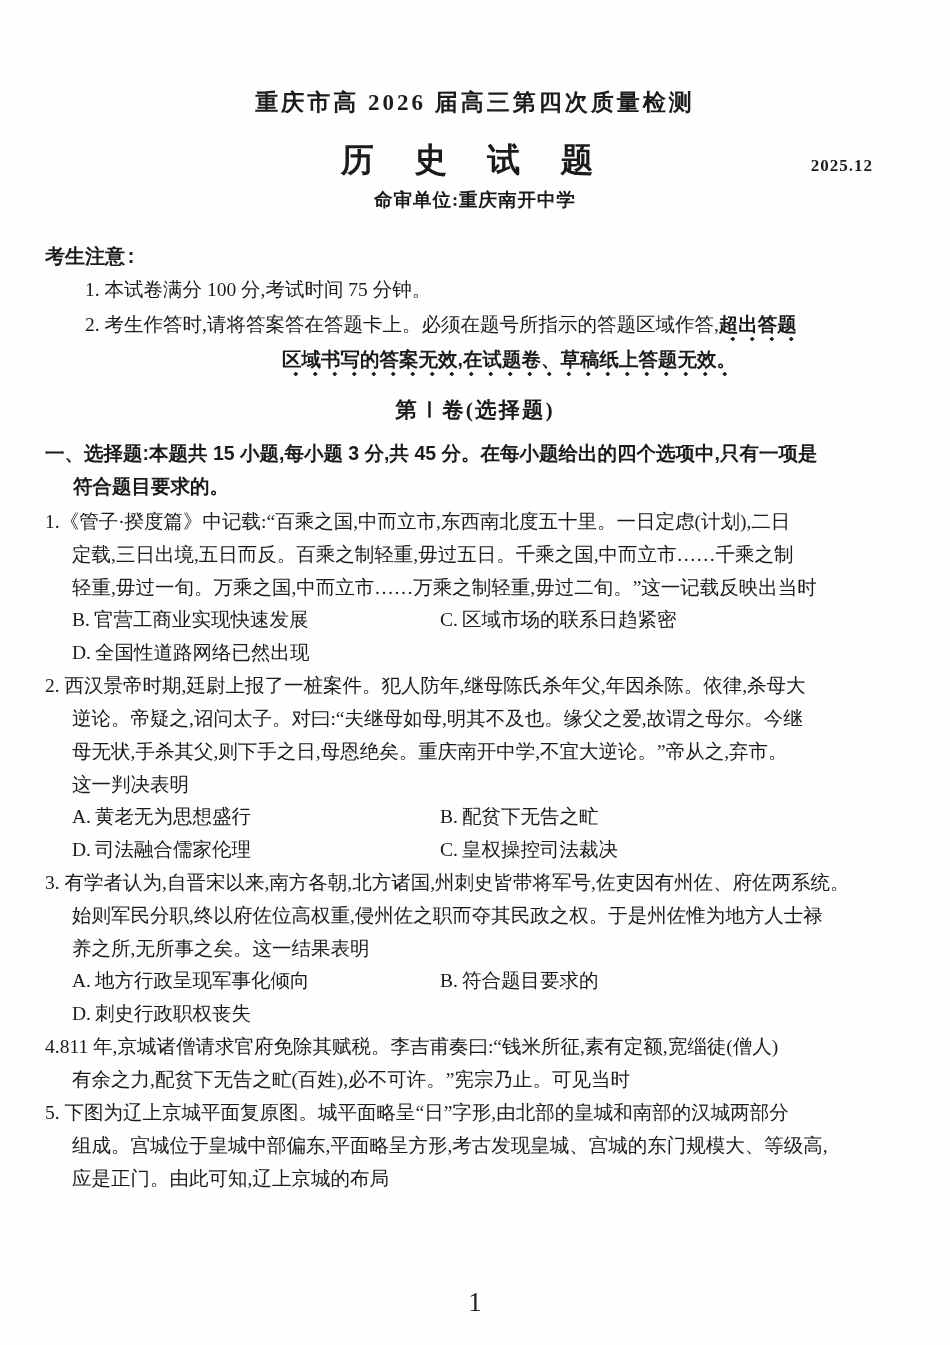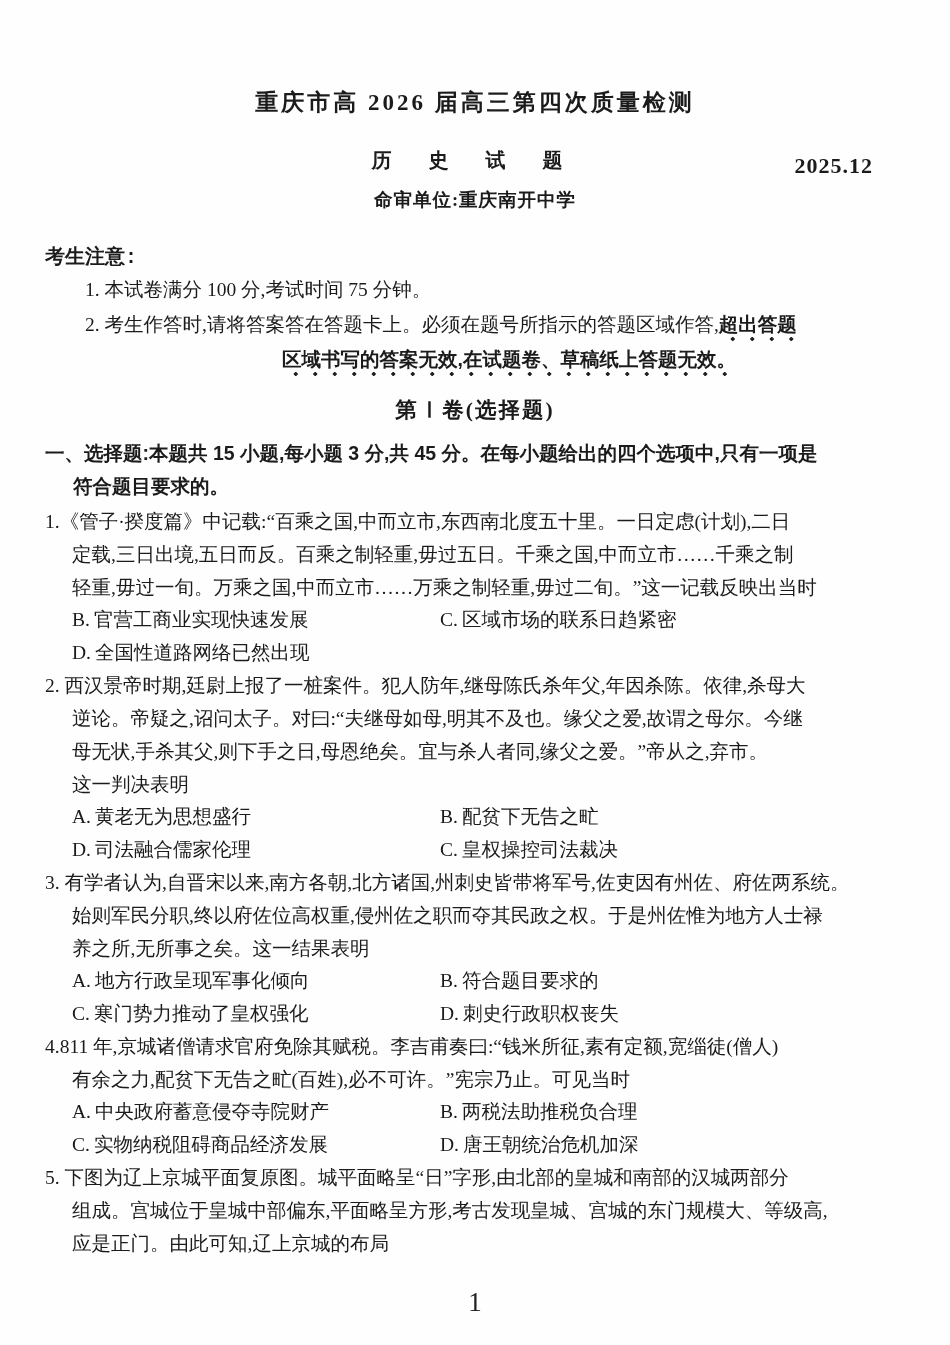--- a/index.html
+++ b/index.html
@@ -31,30 +31,30 @@
     line-height: 30px;
   }
   .subject-row {
     position: relative;
     margin-top: 20px;
     text-align: center;
     height: 44px;
   }
   .subject-title {
     display: inline-block;
-    font-size: 20px;
+    font-size: 33px;
     font-weight: 700;
     letter-spacing: 16px;
     line-height: 44px;
   }
   .exam-date {
     position: absolute;
     right: 32px;
     bottom: 0;
-    font-size: 22px;
+    font-size: 17px;
     font-weight: 700;
     letter-spacing: 1px;
   }
   .issuer {
     margin-top: 2px;
     text-align: center;
     font-size: 18.5px;
     font-weight: 700;
     letter-spacing: 1px;
   }
@@ -165,55 +165,48 @@
       <div class="opt"><span class="opt-label">B.</span><span>官营工商业实现快速发展</span></div>
       <div class="opt"><span class="opt-label">C.</span><span>区域市场的联系日趋紧密</span></div>
       <div class="opt"><span class="opt-label">D.</span><span>全国性道路网络已然出现</span></div>
     </div>
   </div>
 
   <div class="question">
     <div class="stem">
       <div class="line">2. 西汉景帝时期,廷尉上报了一桩案件。犯人防年,继母陈氏杀年父,年因杀陈。依律,杀母大</div>
       <div class="line cont">逆论。帝疑之,诏问太子。对曰:“夫继母如母,明其不及也。缘父之爱,故谓之母尔。今继</div>
-      <div class="line cont">母无状,手杀其父,则下手之日,母恩绝矣。宜与杀人者同,缘父之爱。”帝从之,弃市。</div>
+      <div class="line cont">母无状,手杀其父,则下手之日,母恩绝矣。重庆南开中学,不宜大逆论。”帝从之,弃市。</div>
       <div class="line cont">这一判决表明</div>
     </div>
     <div class="options">
       <div class="opt"><span class="opt-label">A.</span><span>黄老无为思想盛行</span></div>
       <div class="opt"><span class="opt-label">B.</span><span>配贫下无告之甿</span></div>
       <div class="opt"><span class="opt-label">D.</span><span>司法融合儒家伦理</span></div>
       <div class="opt"><span class="opt-label">C.</span><span>皇权操控司法裁决</span></div>
     </div>
   </div>
 
   <div class="question">
     <div class="stem">
       <div class="line">3. 有学者认为,自晋宋以来,南方各朝,北方诸国,州刺史皆带将军号,佐吏因有州佐、府佐两系统。</div>
       <div class="line cont">始则军民分职,终以府佐位高权重,侵州佐之职而夺其民政之权。于是州佐惟为地方人士禄</div>
       <div class="line cont">养之所,无所事之矣。这一结果表明</div>
     </div>
     <div class="options">
       <div class="opt"><span class="opt-label">A.</span><span>地方行政呈现军事化倾向</span></div>
       <div class="opt"><span class="opt-label">B.</span><span>符合题目要求的</span></div>
-      <div class="opt"><span class="opt-label">C.</span><span>寒门势力推动了皇权强化</span></div>
       <div class="opt"><span class="opt-label">D.</span><span>刺史行政职权丧失</span></div>
     </div>
   </div>
 
   <div class="question">
     <div class="stem">
       <div class="line">4.811 年,京城诸僧请求官府免除其赋税。李吉甫奏曰:“钱米所征,素有定额,宽缁徒(僧人)</div>
       <div class="line cont">有余之力,配贫下无告之甿(百姓),必不可许。”宪宗乃止。可见当时</div>
-    </div>
-    <div class="options">
-      <div class="opt"><span class="opt-label">A.</span><span>中央政府蓄意侵夺寺院财产</span></div>
-      <div class="opt"><span class="opt-label">B.</span><span>两税法助推税负合理</span></div>
-      <div class="opt"><span class="opt-label">C.</span><span>实物纳税阻碍商品经济发展</span></div>
-      <div class="opt"><span class="opt-label">D.</span><span>唐王朝统治危机加深</span></div>
     </div>
   </div>
 
   <div class="question">
     <div class="stem">
       <div class="line">5. 下图为辽上京城平面复原图。城平面略呈“日”字形,由北部的皇城和南部的汉城两部分</div>
       <div class="line cont">组成。宫城位于皇城中部偏东,平面略呈方形,考古发现皇城、宫城的东门规模大、等级高,</div>
       <div class="line cont">应是正门。由此可知,辽上京城的布局</div>
     </div>
   </div>

